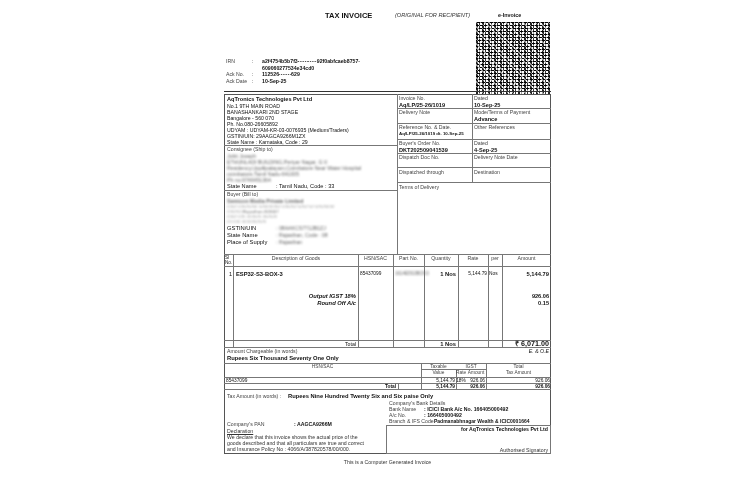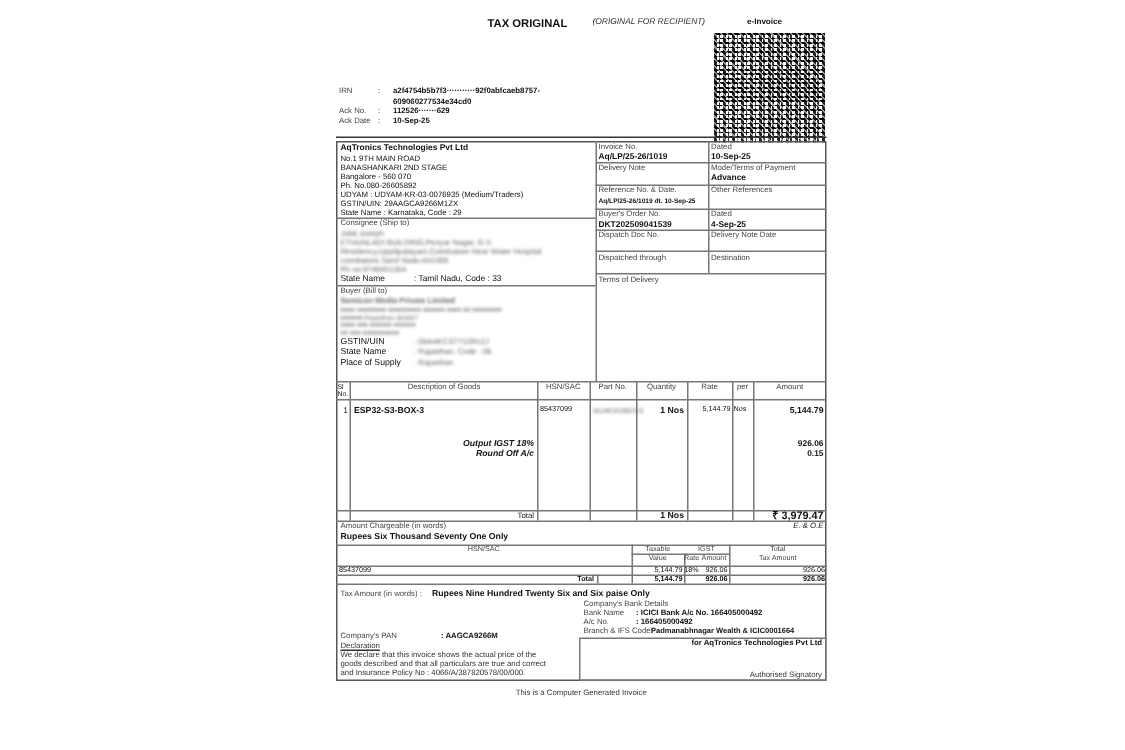--- a/index.html
+++ b/index.html
@@ -19,21 +19,21 @@
       background-blend-mode:multiply;}
   .qr::after{content:"";position:absolute;inset:0;
       background:repeating-linear-gradient(45deg,rgba(255,255,255,.55) 0 1px,transparent 1px 3px);}
   .r{text-align:right;}
   .c{text-align:center;}
   .i{font-style:italic;}
 </style>
 </head>
 <body>
 
-<div class="abs b" style="left:325px;top:11px;font-size:7.5px;">TAX ORIGINAL</div>
+<div class="abs b" style="left:325px;top:11px;font-size:7.5px;">TAX INVOICE</div>
 <div class="abs i" style="left:395px;top:12px;font-size:5.6px;color:#333;">(ORIGINAL FOR RECIPIENT)</div>
 <div class="abs b" style="left:498px;top:12px;font-size:5.4px;">e-Invoice</div>
 <div class="qr"></div>
 
 <div>
   <div class="abs t lbl" style="left:226px;top:58px;">IRN</div>
   <div class="abs t" style="left:252px;top:58px;">:</div>
   <div class="abs t b" style="left:262px;top:58px;">a2f4754b5b7f3···········92f0abfcaeb8757-</div>
   <div class="abs t b" style="left:262px;top:64.5px;">609060277534e34cd0</div>
   <div class="abs t lbl" style="left:226px;top:71px;">Ack No.</div>
@@ -156,21 +156,21 @@
     <div class="abs t r b" style="left:502px;top:271px;width:47px;font-size:5.8px;">5,144.79</div>
   </div>
 
   <div class="abs t r b i" style="left:234px;top:293px;width:122px;font-size:5.8px;">Output IGST 18%</div>
   <div class="abs t r b" style="left:502px;top:293px;width:47px;font-size:5.6px;">926.06</div>
   <div class="abs t r b i" style="left:234px;top:299.5px;width:122px;font-size:5.8px;">Round Off A/c</div>
   <div class="abs t r b" style="left:502px;top:299.5px;width:47px;font-size:5.6px;">0.15</div>
 
   <div class="abs t r" style="left:234px;top:341px;width:122px;">Total</div>
   <div class="abs t r b" style="left:424px;top:341px;width:32px;font-size:5.8px;">1 Nos</div>
-  <div class="abs t r b" style="left:502px;top:340px;width:47px;font-size:7.2px;line-height:8px;">₹ 3,979.47</div>
+  <div class="abs t r b" style="left:502px;top:340px;width:47px;font-size:7.2px;line-height:8px;">₹ 6,071.00</div>
 </div>
 
 <div class="abs t lbl" style="left:227px;top:348px;">Amount Chargeable (in words)</div>
 <div class="abs t r i" style="left:500px;top:348px;width:49px;">E. &amp; O.E</div>
 <div class="abs t b" style="left:227px;top:355px;font-size:5.8px;">Rupees Six Thousand Seventy One Only</div>
 
 <div>
   <div class="hl" style="left:224px;top:363px;width:327px;"></div>
   <div class="hl" style="left:421px;top:369px;width:65px;"></div>
   <div class="hl" style="left:224px;top:377px;width:327px;"></div>

